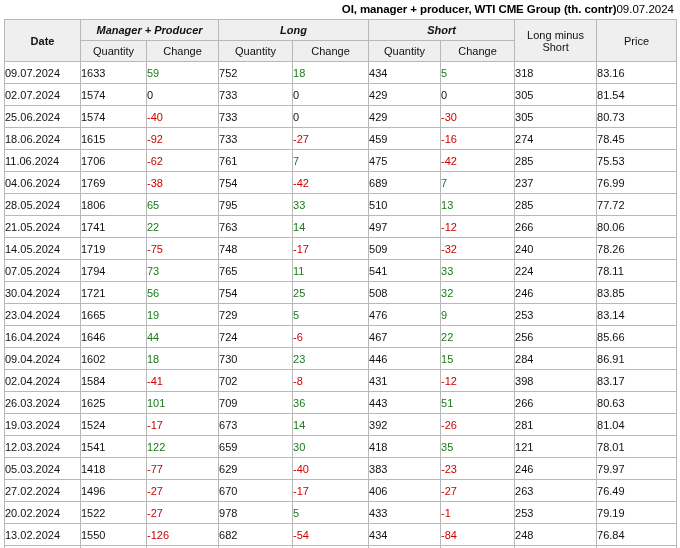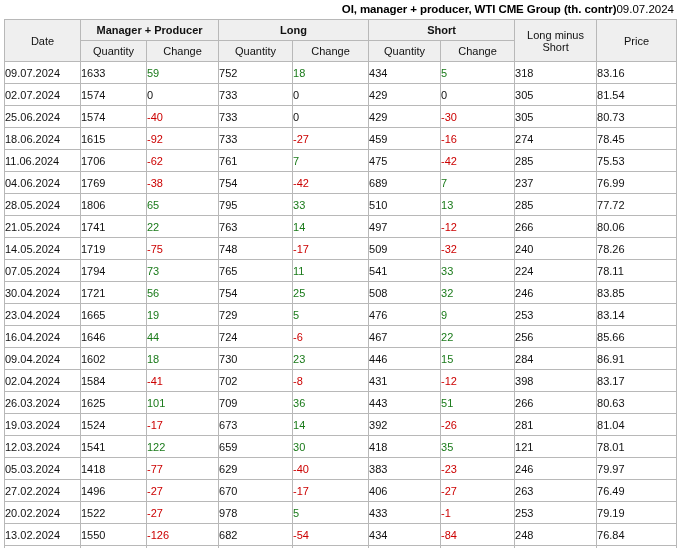--- a/index.html
+++ b/index.html
@@ -53,23 +53,24 @@
     background: #efefef;
     color: #111111;
     font-size: 11px;
     height: 20px;
     text-align: center;
     vertical-align: middle;
     padding: 1px 2px;
   }
   thead th.groupcell {
     font-weight: bold;
+    font-style: italic;
   }
   thead th.date-head {
-    font-weight: normal;
+    font-weight: bold;
   }
   thead th.tall {
     font-weight: normal;
   }
   tbody td {
     height: 21px;
     font-size: 11px;
     padding: 1px 7px 1px 7px;
     vertical-align: middle;
     background: #ffffff;

